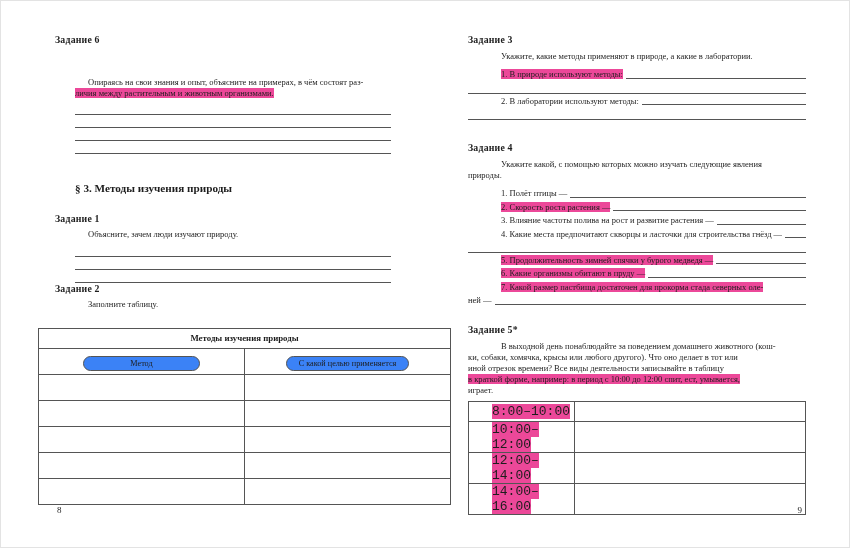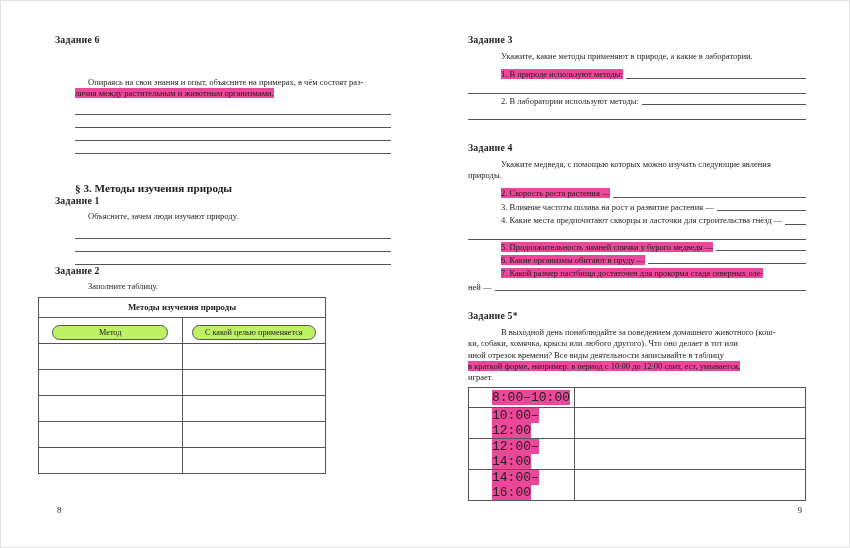--- a/index.html
+++ b/index.html
@@ -29,37 +29,37 @@
 
   .wline { height:13px; border-bottom:1px solid #555; }
   .label-line { display:flex; align-items:flex-end; height:13.4px; }
   .label-line .txt { line-height:12.4px; }
   .fill { flex:1; border-bottom:1px solid #555; margin:0 0 2px 3px; }
 
   
   .t-task6 { margin-top:34px; }
   .p-task6 { margin-top:8px; }
   .wl-task6 { margin-top:3px; }
-  .t-task1 { margin-top:1px; }
+  .t-task1 { margin-top:19px; }
   .p-task1 { margin-top:5px; margin-left:33px; }
   .wl-task1 { margin-top:3px; }
   .t-task2 { }
   .p-task2 { margin-top:5px; margin-left:33px; }
 
   table { border-collapse:collapse; }
   td { vertical-align:middle; }
 
-  .mtable { width:288px; margin-left:-17px; margin-top:5px; table-layout:fixed; }
+  .mtable { width:413px; margin-left:-17px; margin-top:18px; table-layout:fixed; }
   .mtable td { border:1px solid #555; }
   .mtable .title-row td { height:20px; text-align:center; font-weight:bold; font-size:8.8px; }
   .mtable .pill-row td { height:26px; text-align:center; }
   .mtable .erow td { height:26px; }
 
   .pill { display:inline-block; border:1px solid #555; border-radius:9px;
-          font-size:8.2px; line-height:13px; padding:0 12px; background:#bef264; white-space:nowrap; }
+          font-size:8.2px; line-height:13px; padding:0 12px; background:#3b82f6; white-space:nowrap; }
   .pill-wide { padding:0 46px; }
   .pill-med  { padding:0 18px; }
 
   
   .t-task3 { margin-top:34px; }
   .p-task3 { margin-top:6px; }
   .rows-task3 { margin-top:5px; }
   .t-task4 { margin-top:22px; }
   .p-task4 { margin-top:6px; }
   .items-task4 { margin-top:5px; }
@@ -159,25 +159,29 @@
     <div class="wline"></div>
     <div class="label-line">
       <span class="txt ind-r">2. В лаборатории используют методы:</span>
       <div class="fill"></div>
     </div>
     <div class="wline"></div>
   </div>
 
   <div class="task-title t-task4">Задание 4</div>
   <div class="p-task4">
-    <div class="txt ind-r">Укажите медведя, с помощью которых можно изучать следующие явления</div>
+    <div class="txt ind-r">Укажите какой, с помощью которых можно изучать следующие явления</div>
     <div class="txt">природы.</div>
   </div>
 
   <div class="items-task4">
+    <div class="label-line">
+      <span class="txt ind-r">1. Полёт птицы —</span>
+      <div class="fill"></div>
+    </div>
     <div class="label-line">
       <span class="txt ind-r"><span class="hl">2. Скорость роста растения —</span></span>
       <div class="fill"></div>
     </div>
     <div class="label-line">
       <span class="txt ind-r">3. Влияние частоты полива на рост и развитие растения —</span>
       <div class="fill"></div>
     </div>
     <div class="label-line">
       <span class="txt ind-r">4. Какие места предпочитают скворцы и ласточки для строительства гнёзд —</span>

